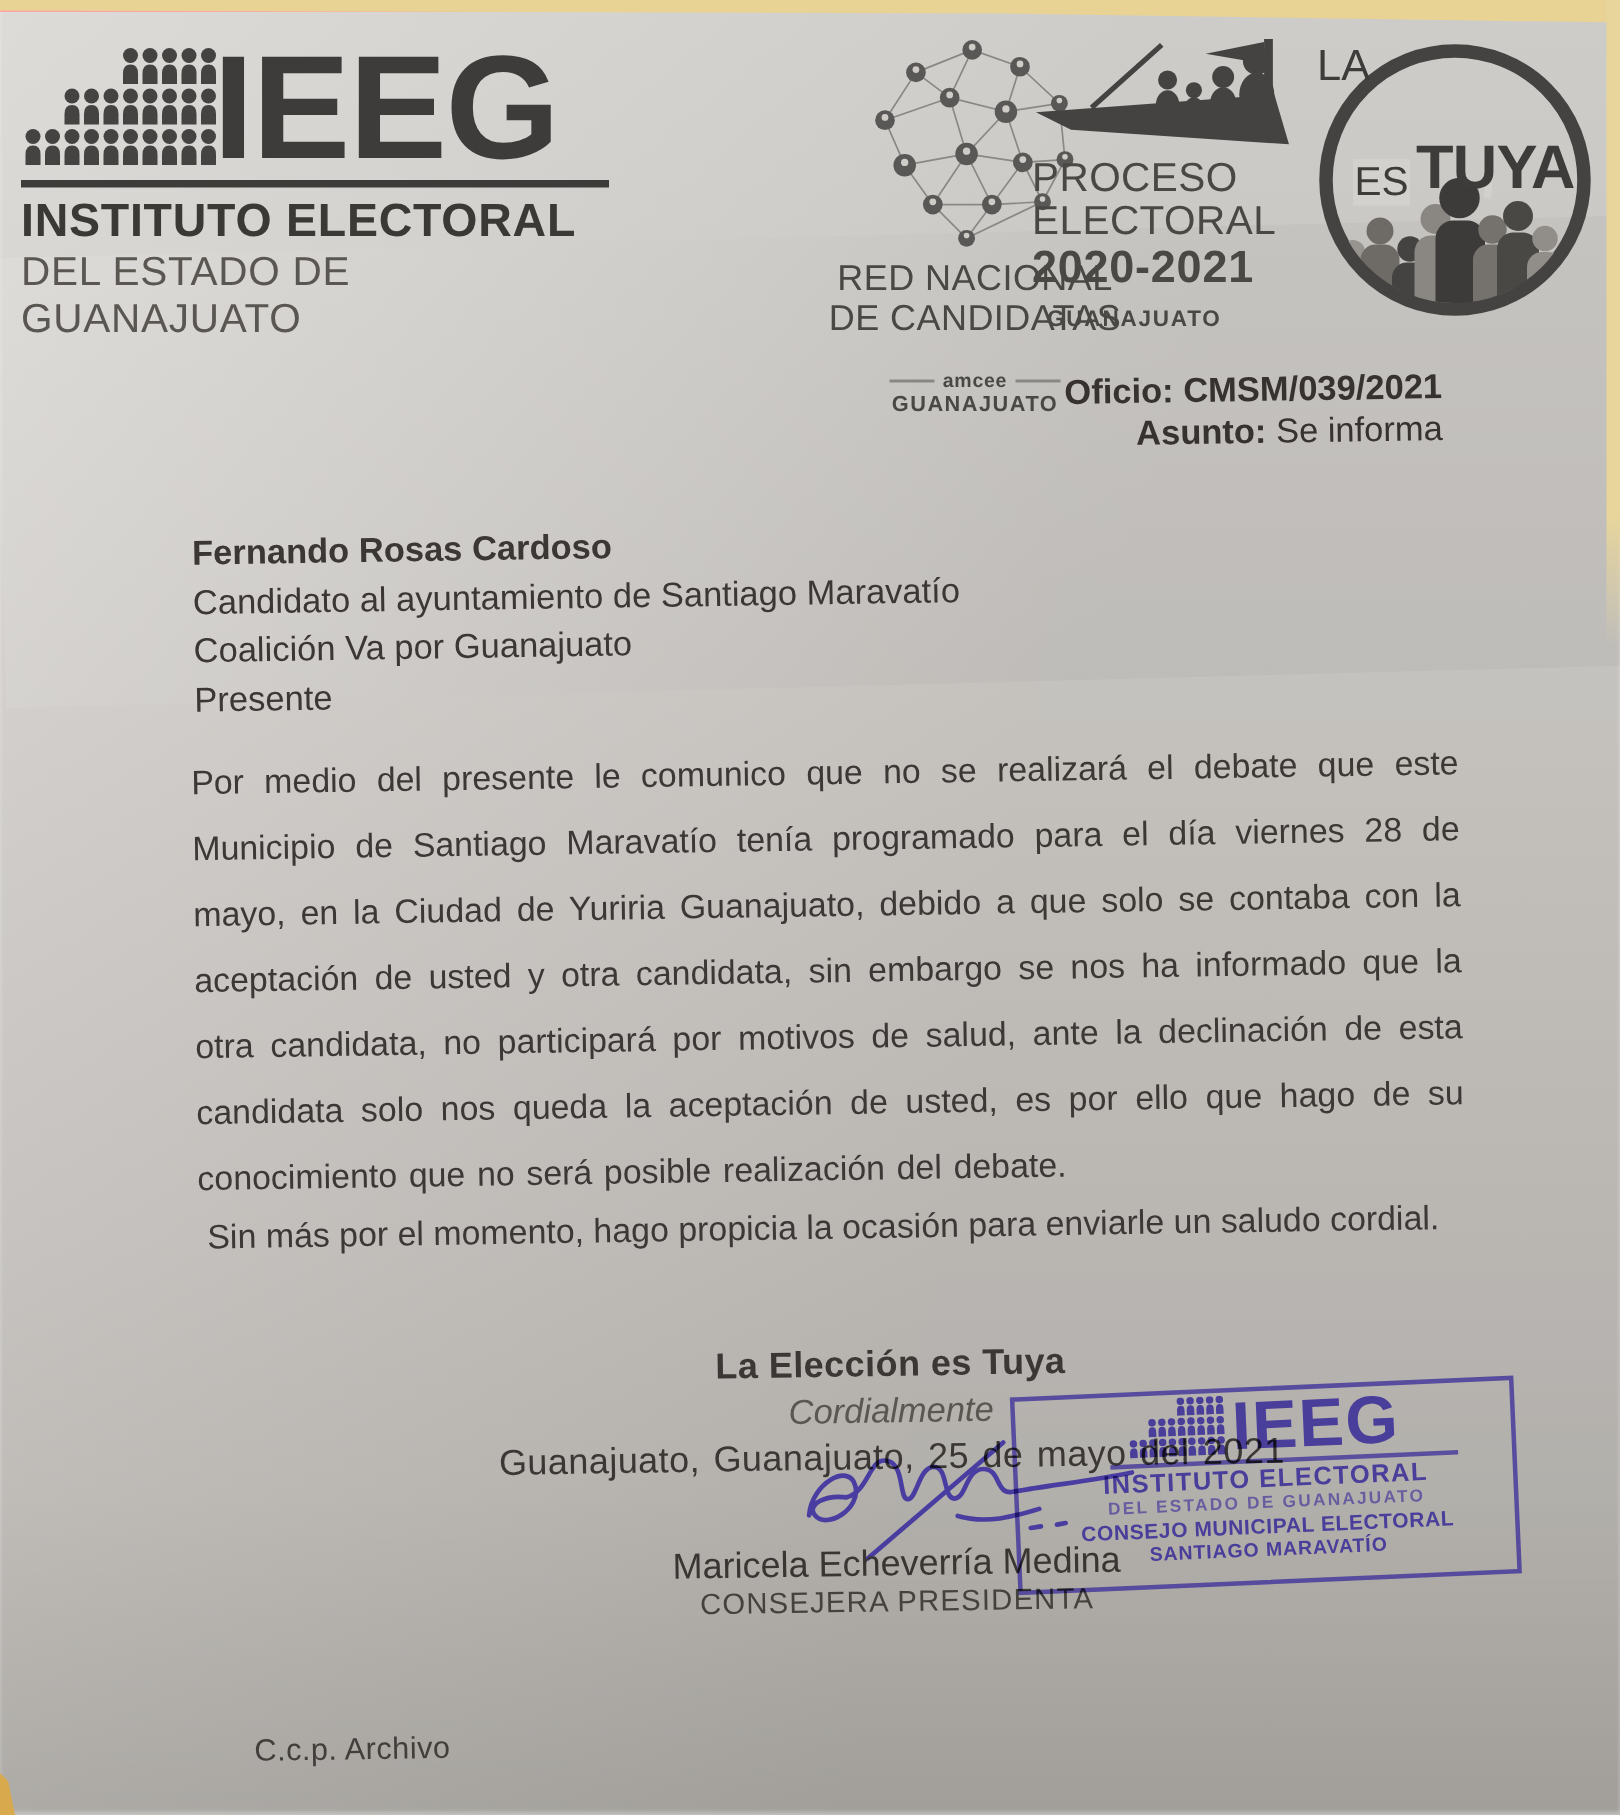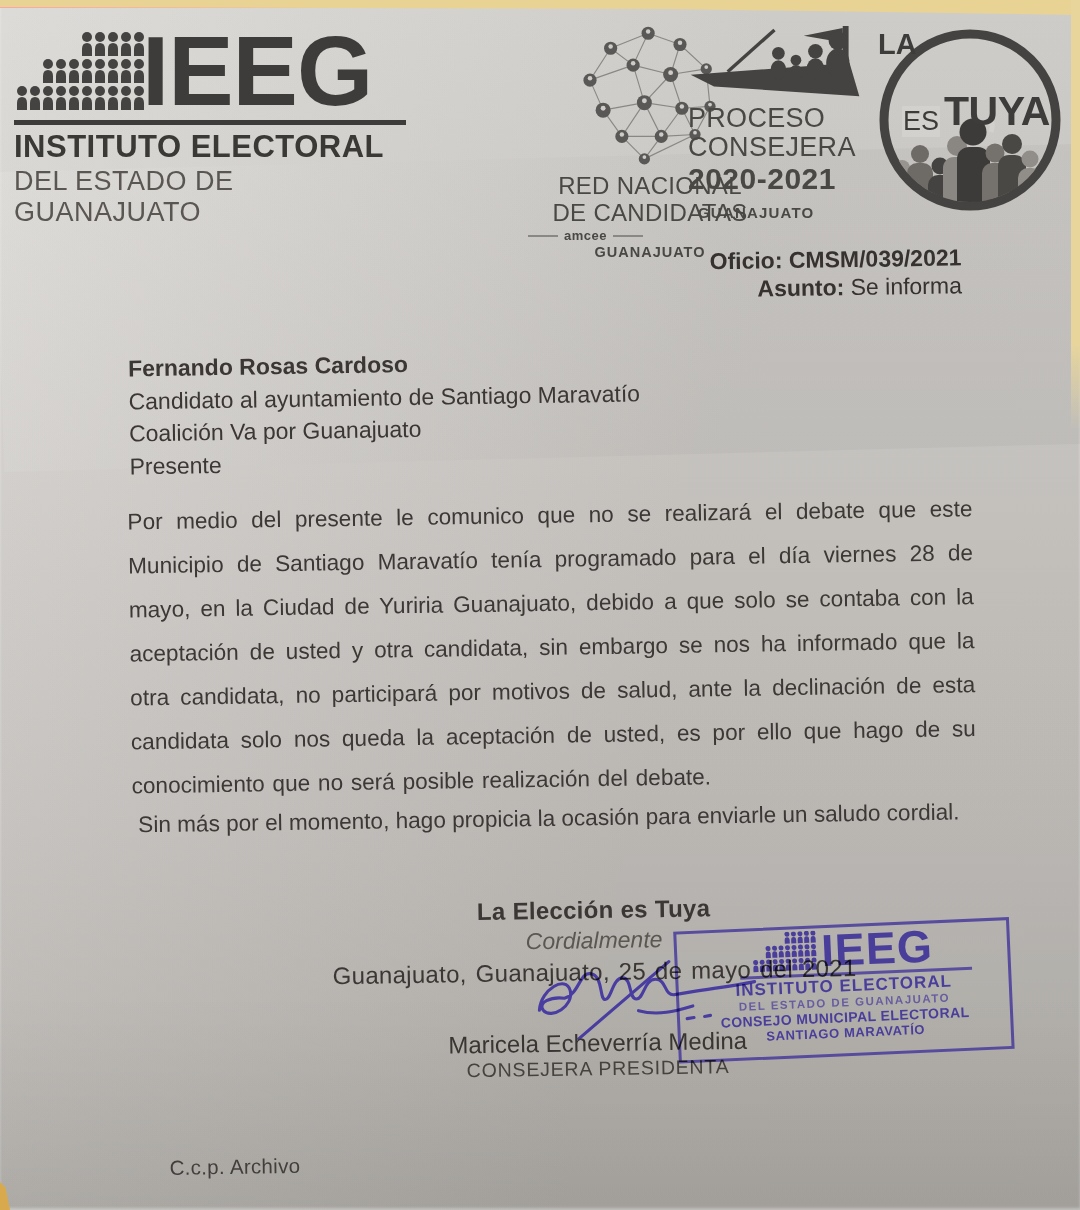--- a/index.html
+++ b/index.html
@@ -28,33 +28,33 @@
   .hdr{position:absolute;left:0;top:0;width:100%;height:240px;color:#454341;}
   .ieeg{position:absolute;left:14px;top:30px;width:402px;}
   .ieeg-row{display:flex;align-items:flex-end;}
   .ieeg-word{font-size:98px;font-weight:800;line-height:.84;letter-spacing:-1px;color:#3e3c3a;margin-left:-4px;}
   .ieeg-rule{width:392px;height:5px;background:#3e3c3a;margin-top:8px;}
   .ieeg-l1{font-size:31px;font-weight:800;letter-spacing:.5px;color:#3b3936;margin-top:4px;}
   .ieeg-l2{font-size:27px;font-weight:400;letter-spacing:.5px;color:#5a5752;margin-top:1px;}
 
   .rednac{position:absolute;left:528px;top:22px;width:244px;text-align:center;color:#4a4845;}
   .rednac .l{font-size:24px;line-height:27px;letter-spacing:.3px;}
-  .rednac .sub{display:flex;align-items:center;gap:6px;margin-top:2px;}
+  .rednac .sub{display:flex;align-items:center;justify-content:center;gap:6px;margin-top:20px;}
   .rednac .sub .dash{width:30px;height:2px;background:#8a8884;}
   .rednac .sub .amc{font-size:13px;font-weight:700;letter-spacing:.5px;}
   .rednac .gto{font-size:14.5px;font-weight:700;letter-spacing:1px;margin-top:1px;}
 
   .proceso{position:absolute;left:688px;top:26px;width:185px;color:#4a4845;}
   .proceso .l1,.proceso .l2{font-size:27px;font-weight:400;letter-spacing:.3px;line-height:29px;}
   .proceso .yrs{font-size:30px;font-weight:800;letter-spacing:.5px;line-height:33px;}
   .proceso .gto{font-size:15px;font-weight:600;letter-spacing:1.2px;margin-top:9px;padding-left:10px;}
 
   .tuya{position:absolute;left:858px;top:16px;width:218px;height:205px;}
   .tuya .w{position:absolute;color:#3e3c3a;}
-  .tuya .w1{left:20px;top:12px;font-size:29px;font-weight:700;}
+  .tuya .w1{left:20px;top:12px;font-size:29px;font-weight:400;}
   .tuya .w2{left:14px;top:40px;font-size:32px;font-weight:700;letter-spacing:.5px;background:#d3d1ce;padding:0 2px;}
   .tuya .w3{left:44px;top:90px;font-size:27px;font-weight:400;background:#d3d1ce;padding:0 1px;}
   .tuya .w4{left:86px;top:72px;font-size:41px;font-weight:700;letter-spacing:-.5px;background:transparent;}
 
   
   .letter{position:absolute;left:0;top:0;width:100%;height:100%;
           transform:rotate(-0.9deg);transform-origin:540px 680px;}
   .meta{position:absolute;right:112px;top:250px;text-align:right;font-size:23px;line-height:28px;color:#35322f;}
   .b{font-weight:700;}
   .recipient{position:absolute;left:133px;top:346px;font-size:23px;line-height:32.5px;color:#3a3734;}
@@ -204,21 +204,21 @@
         <circle cx="92" cy="28" r="6.5" fill="currentColor"></circle>
           <ellipse cx="92" cy="45" rx="8" ry="10" fill="currentColor"></ellipse>
         <circle cx="110" cy="35" r="5.5" fill="currentColor"></circle>
           <ellipse cx="110" cy="48" rx="7" ry="8" fill="currentColor"></ellipse>
         <circle cx="130" cy="26" r="7.5" fill="currentColor"></circle>
           <ellipse cx="130" cy="44" rx="9" ry="11" fill="currentColor"></ellipse>
         <circle cx="153" cy="15" r="9.5" fill="currentColor"></circle>
           <ellipse cx="153" cy="38" rx="12" ry="15" fill="currentColor"></ellipse>
       </svg>
       <div class="l1">PROCESO</div>
-      <div class="l2">CONSEJERA</div>
+      <div class="l2">ELECTORAL</div>
       <div class="yrs">2020-2021</div>
       <div class="gto">GUANAJUATO</div>
     </div>
 
     <div class="tuya">
       <svg width="218" height="205" viewBox="0 0 218 205">
         <defs>
             <clipPath id="circclip">
               <circle cx="112" cy="104" r="82"></circle>
             </clipPath>

